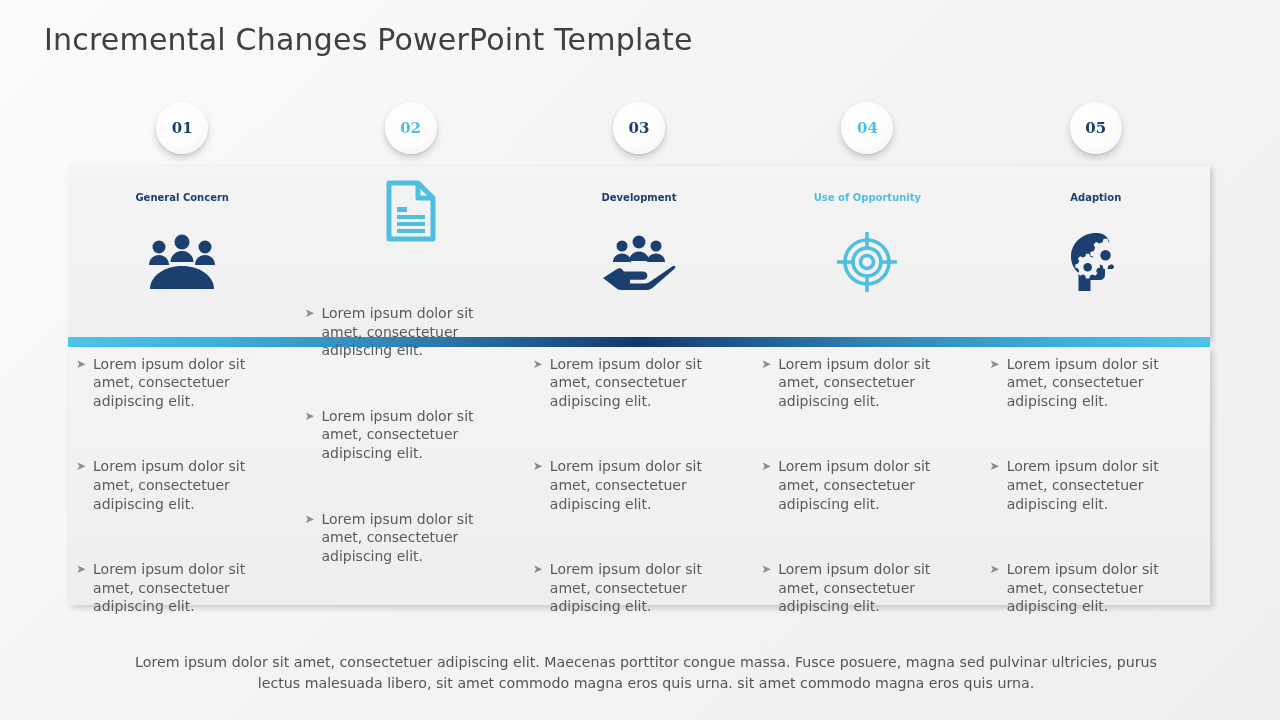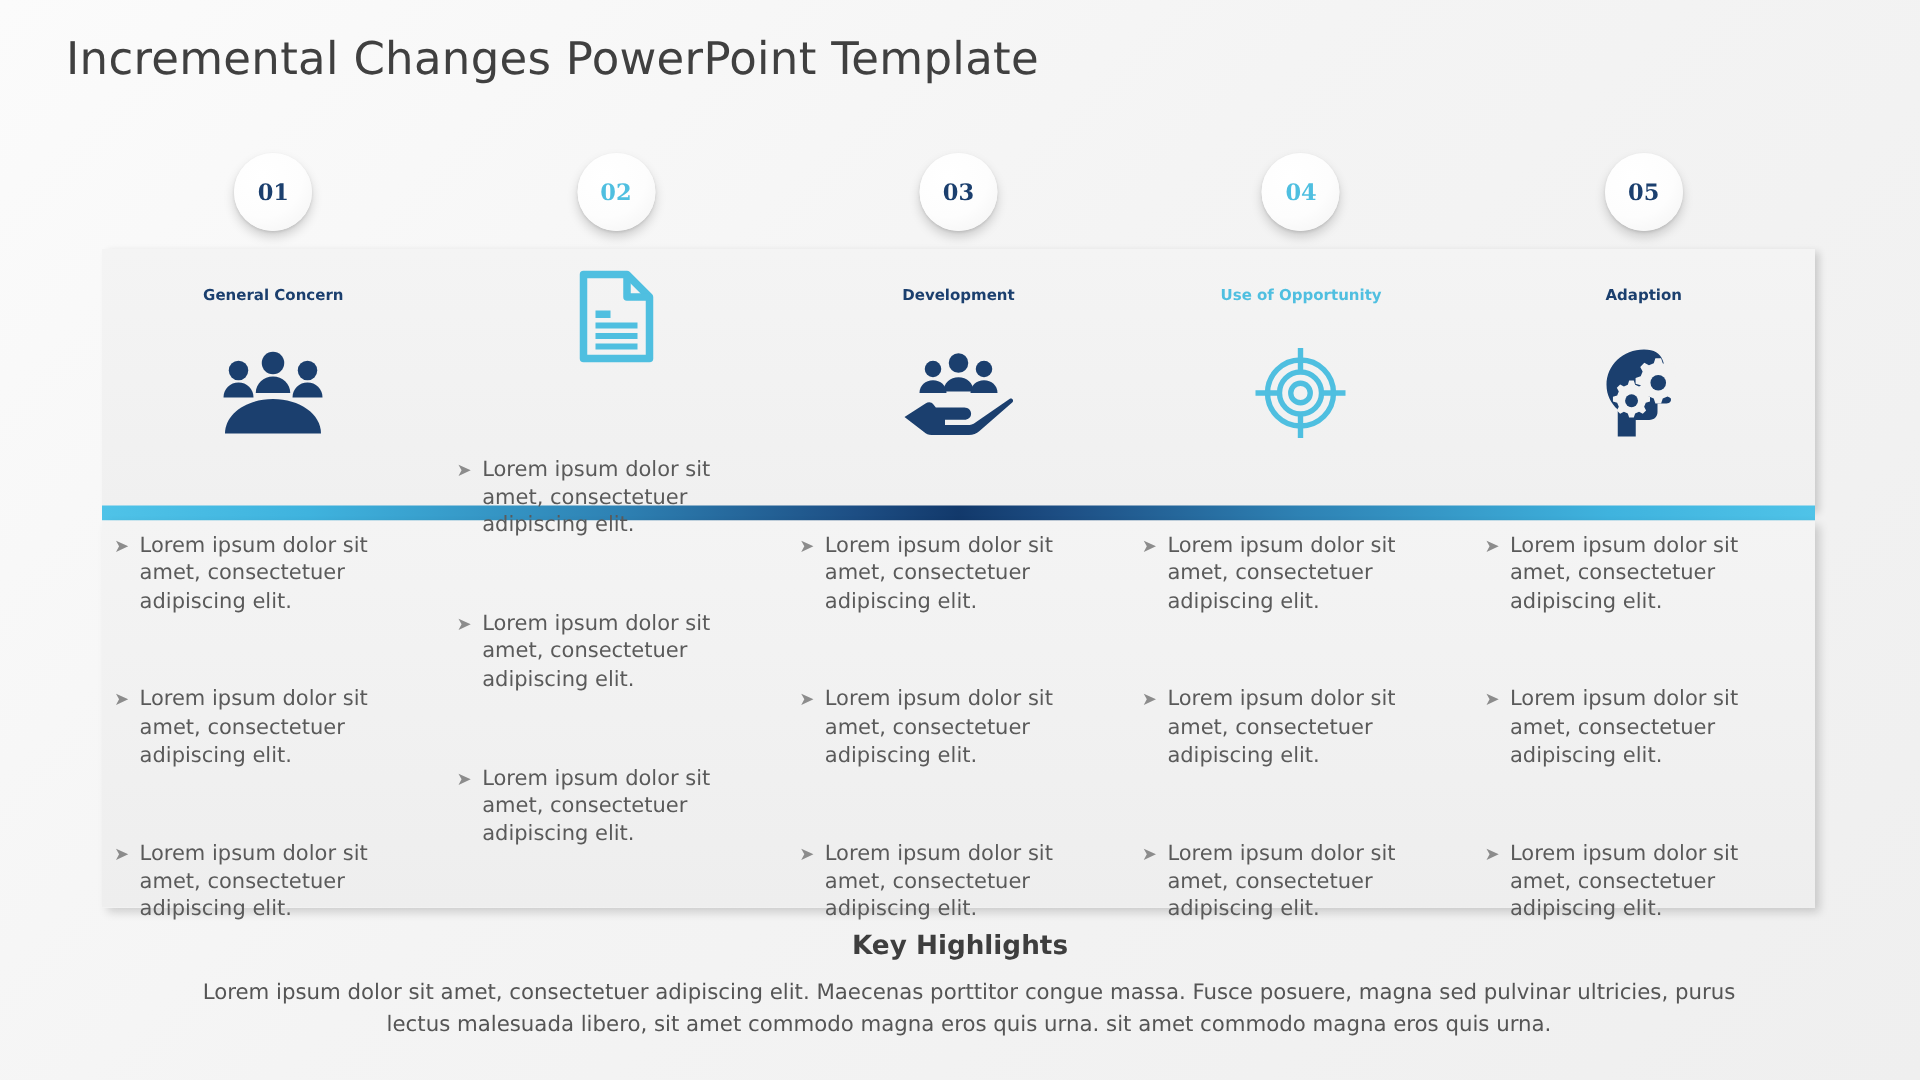--- a/index.html
+++ b/index.html
@@ -328,16 +328,15 @@
             <span class="bullet-text">Lorem ipsum dolor sit amet, consectetuer adipiscing elit.</span>
           </div>
           <div class="bullet">
             <span class="bullet-arrow">➤</span>
             <span class="bullet-text">Lorem ipsum dolor sit amet, consectetuer adipiscing elit.</span>
           </div>
         </div>
       </div>
     </div>
 
-  <div class="kh-title">Key Highlights</div>
   <div class="kh-body">Lorem ipsum dolor sit amet, consectetuer adipiscing elit. Maecenas porttitor congue massa. Fusce posuere, magna sed pulvinar ultricies, purus lectus malesuada libero, sit amet commodo magna eros quis urna. sit amet commodo magna eros quis urna.</div>
 
 </div>
 
 </body></html>

